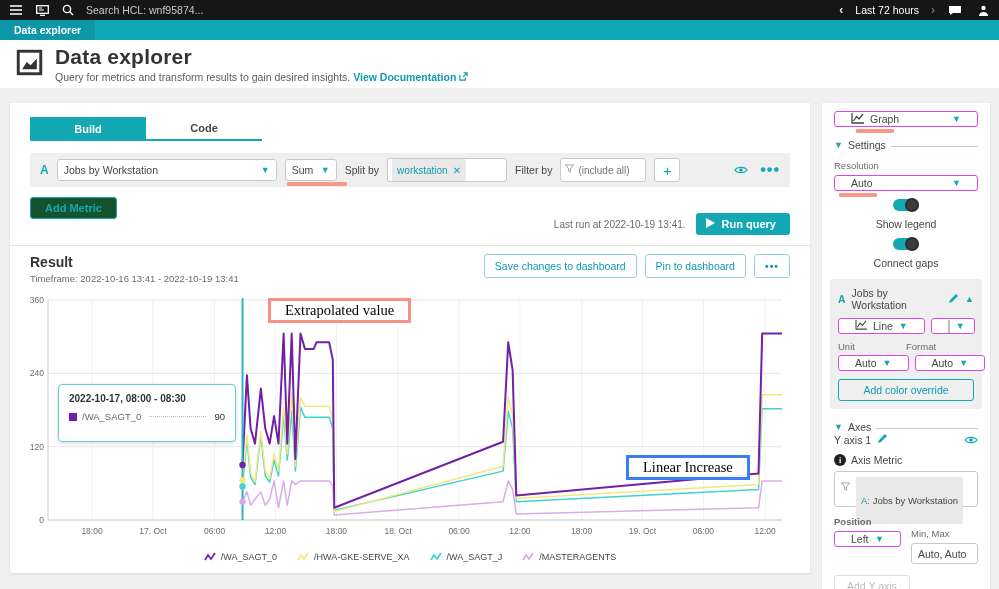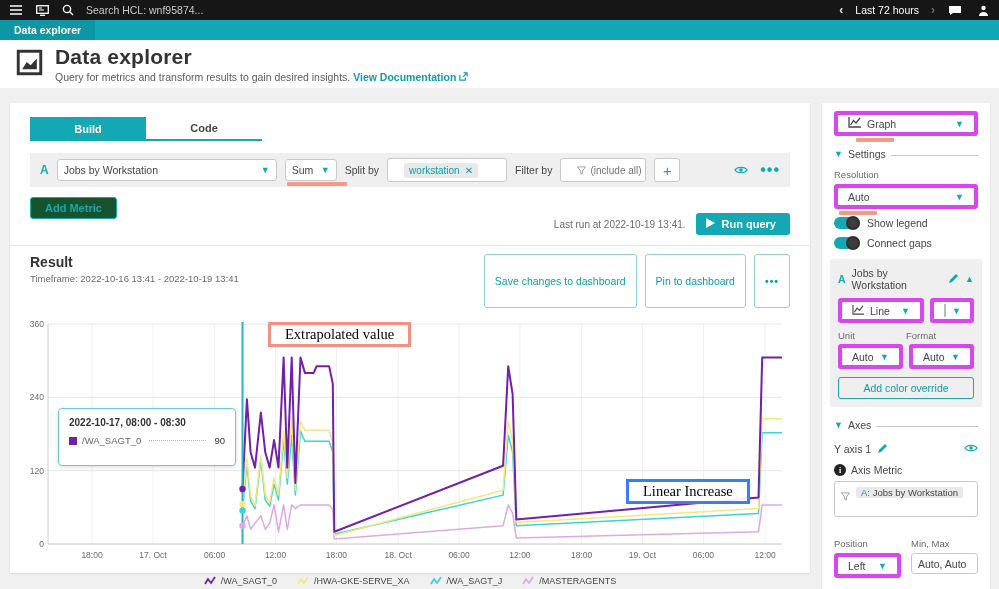--- a/index.html
+++ b/index.html
@@ -40,21 +40,21 @@
 
   
   .qrow { margin-top:12px; background:#efefef; height:34px; display:flex; align-items:center; gap:8px; padding:0 10px; }
   .qletter { color:#14a8b4; font-weight:bold; font-size:12px; }
   .sel { background:#fff; border:1px solid #c9c9c9; border-radius:3px; height:22px; display:flex; align-items:center; padding:0 6px; font-size:10.5px; color:#454646; cursor:pointer; gap:6px; }
   .sel .cv { margin-left:auto; color:#14a8b4; font-size:9px; }
   .metric-sel { width:220px; }
   .sum-wrap { position:relative; }
   .sum-sel { width:52px; }
   .lab { font-size:10.5px; color:#454646; }
-  .boxinput { background:#fff; border:1px solid #c9c9c9; border-radius:3px; height:24px; display:flex; align-items:center; padding:0 16px; gap:4px; }
+  .boxinput { background:#fff; border:1px solid #c9c9c9; border-radius:3px; height:24px; display:flex; padding:0 4px; gap:4px; }
   .chip { background:#e9e9e9; border-radius:2px; font-size:10px; color:#0e9cae; padding:2px 5px; display:flex; gap:5px; align-items:center; }
   .chip .x { cursor:pointer; font-weight:bold; }
   .filterbox { width:86px; }
   .filterbox input { border:0; outline:0; width:60px; font-size:10px; color:#9a9a9a; background:transparent; }
   .plusbtn { width:26px; height:24px; background:#fff; border:1px solid #c9c9c9; border-radius:3px; color:#14a8b4; font-size:15px; display:flex; align-items:center; justify-content:center; cursor:pointer; }
   .qicons { margin-left:auto; display:flex; gap:12px; align-items:center; }
   .dots { color:#14a8b4; font-weight:bold; letter-spacing:1px; cursor:pointer; }
 
   .mark { position:absolute; background:#f59a86; height:4px; border-radius:1px; }
 
@@ -63,60 +63,60 @@
   .runrow { display:flex; justify-content:flex-end; align-items:center; gap:10px; margin-top:-6px; }
   .lastrun { font-size:10px; color:#6b6b6b; }
   .runbtn { background:#14a8b4; color:#fff; border:0; border-radius:3px; font-size:11px; font-weight:bold; padding:5px 14px 5px 10px; display:flex; align-items:center; gap:7px; cursor:pointer; }
 
   .divider { border-top:1px solid #e4e4e4; margin:10px -20px 0 -20px; }
 
   .resrow { display:flex; margin-top:8px; }
   .resrow h2 { font-size:14px; color:#333; }
   .tfline { font-size:9.5px; color:#6b6b6b; margin-top:3px; }
   .resbtns { margin-left:auto; display:flex; gap:8px; align-items:flex-start; }
-  .obtn { border:1px solid #8fd2da; background:#fff; color:#0e9cae; font-size:10.5px; padding:20px 10px; border-radius:3px; cursor:pointer; white-space:nowrap; }
+  .obtn { border:1px solid #8fd2da; background:#fff; color:#0e9cae; font-size:10.5px; padding:5px 10px; border-radius:3px; cursor:pointer; white-space:nowrap; }
 
   
   .chartwrap { position:relative; margin-top:8px; width:760px; }
   .tooltip { position:absolute; left:28px; top:92px; width:178px; height:58px; background:#fff; border:1px solid #6cc9d4; border-radius:4px; box-shadow:0 1px 4px rgba(0,0,0,.15); padding:8px 10px; z-index:5; }
   .tooltip .tt-title { font-size:10px; font-weight:bold; color:#333; }
   .tt-row { display:flex; align-items:center; margin-top:7px; gap:5px; font-size:9.5px; color:#666; }
   .tt-sq { width:8px; height:8px; flex:0 0 auto; }
   .tt-lead { flex:1; border-bottom:1px dotted #bbb; height:1px; margin:0 3px; }
   .tt-val { color:#333; }
   .anno { position:absolute; background:rgba(255,255,255,.92); color:#000; font-size:14.5px; padding:1px 14px; z-index:6; font-family:Liberation Serif, serif; }
   .anno-ext { left:238px; top:6px; border:3px solid #f59183; }
   .anno-lin { left:596px; top:163px; border:3px solid #3b7ef0; }
   .legend { display:flex; justify-content:center; gap:20px; margin-top:4px; font-size:9px; color:#454646; }
   .legend .li { display:flex; align-items:center; gap:5px; cursor:pointer; }
 
   
-  .s-sel { background:#fff; border:4px solid #d946ef; border-radius:3px; height:25px; display:flex; align-items:center; gap:6px; padding:0 10px; font-size:10.5px; cursor:pointer; }
+  .s-sel { background:#fff; border:1px solid #d946ef; border-radius:3px; height:16px; display:flex; align-items:center; gap:6px; padding:0 16px; font-size:10.5px; cursor:pointer; }
   .s-sel .cv { margin-left:auto; color:#14a8b4; font-size:9px; }
   .sect { display:flex; align-items:center; gap:5px; margin-top:12px; font-size:10.5px; color:#454646; }
   .sect .cvn { color:#14a8b4; font-size:9px; }
   .sect .rule { flex:1; border-top:1px solid #c9c9c9; margin-top:3px; }
   .slabel { font-size:9.5px; color:#6b6b6b; margin-top:9px; }
-  .toggle-row { display:flex; align-items:center; gap:7px; margin-top:8px; font-size:10.5px; }
+  .toggle-row { display:flex; align-items:center; gap:7px; margin-top:8px; font-size:10.5px;flex-direction:column; }
   .tog { width:26px; height:12px; background:#14a8b4; border-radius:7px; position:relative; cursor:pointer; flex:0 0 auto; }
   .tog::after { content:""; position:absolute; right:0px; top:-1px; width:14px; height:14px; border-radius:50%; background:#3c3c3c; border:2px solid #2e2e2e; box-sizing:border-box; }
   .mpanel { background:#efefef; margin:10px -4px 0 -4px; padding:8px; border-radius:2px; }
   .mp-head { display:flex; align-items:center; gap:6px; font-size:10.5px; }
   .mp-head b.letter { color:#14a8b4; }
   .mp-row { display:flex; gap:6px; margin-top:7px; }
   .palette { width:20px; height:13px; display:flex; flex-direction:column; border:1px solid #bbb; }
   .palette div { flex:1; }
   .mp-labels { display:flex; margin-top:7px; font-size:9.5px; color:#6b6b6b; }
   .addco { margin-top:8px; width:100%; border:1px solid #14a8b4; color:#0e9cae; background:transparent; font-size:10.5px; padding:4px 0; border-radius:3px; cursor:pointer; }
-  .axrow { display:flex; align-items:flex-start; gap:6px; margin-top:12px; font-size:10.5px; }
+  .axrow { display:flex; align-items:center; gap:6px; font-size:10.5px; }
   .axrow .right { margin-left:auto; }
   .inforow { display:flex; align-items:center; gap:5px; margin-top:8px; font-size:10.5px; }
   .info-i { width:12px; height:12px; border-radius:50%; background:#222; color:#fff; font-size:8px; font-weight:bold; display:flex; align-items:center; justify-content:center; font-family:"Liberation Serif",serif; }
   .metricbox { border:1px solid #c9c9c9; border-radius:3px; height:36px; margin-top:5px; display:flex; align-items:flex-start; padding:5px 6px; gap:6px; background:#fff; }
-  .mchip { background:#e9e9e9; border-radius:2px; font-size:9.5px; padding:0 5px; color:#454646; white-space:nowrap; }
+  .mchip { background:#e9e9e9; border-radius:2px; font-size:9.5px; padding:18px 5px; color:#454646; white-space:nowrap; }
   .mchip b { color:#0e9cae; font-weight:normal; }
   .two-col { display:flex; gap:10px; margin-top:9px; }
   .col { flex:1; }
   .txtinput { border:1px solid #c9c9c9; border-radius:3px; height:21px; width:100%; font-size:10.5px; padding:0 6px; color:#454646; }
   .ghostbtn { margin-top:11px; border:1px solid #ddd; color:#bbb; background:#fff; font-size:10.5px; padding:4px 12px; border-radius:3px; }
 
   .eye { color:#14a8b4; cursor:pointer; display:inline-flex; }
   .pencil { color:#14a8b4; cursor:pointer; font-size:10px; }
   svg text { font-family:"Liberation Sans","DejaVu Sans",sans-serif; }
 </style>
@@ -467,21 +467,21 @@
     <span>
       <svg width="9" height="9" viewBox="0 0 10 10">
           <path d="M0.5 1h9L6 5.5V9L4 8V5.5z" fill="none" stroke="#9a9a9a" stroke-width="1"></path>
         </svg>
     </span>
     <span class="mchip"><b>A:</b> <span>Jobs by Workstation</span></span>
   </div>
 
   <div class="two-col">
     <div class="col">
-      <div class="slabel" style="margin-top:12px;">Position</div>
+      <div class="slabel" style="margin-top:0;font-weight:bold;">Position</div>
       <div class="s-sel" style="margin-top:4px;">
         <span>Left</span>
         <span class="cv">▼</span>
       </div>
     </div>
     <div class="col">
       <div class="slabel" style="margin-top:12px;">Min, Max</div>
       <input class="txtinput" style="margin-top: 4px;" value="Auto, Auto">
     </div>
   </div>

